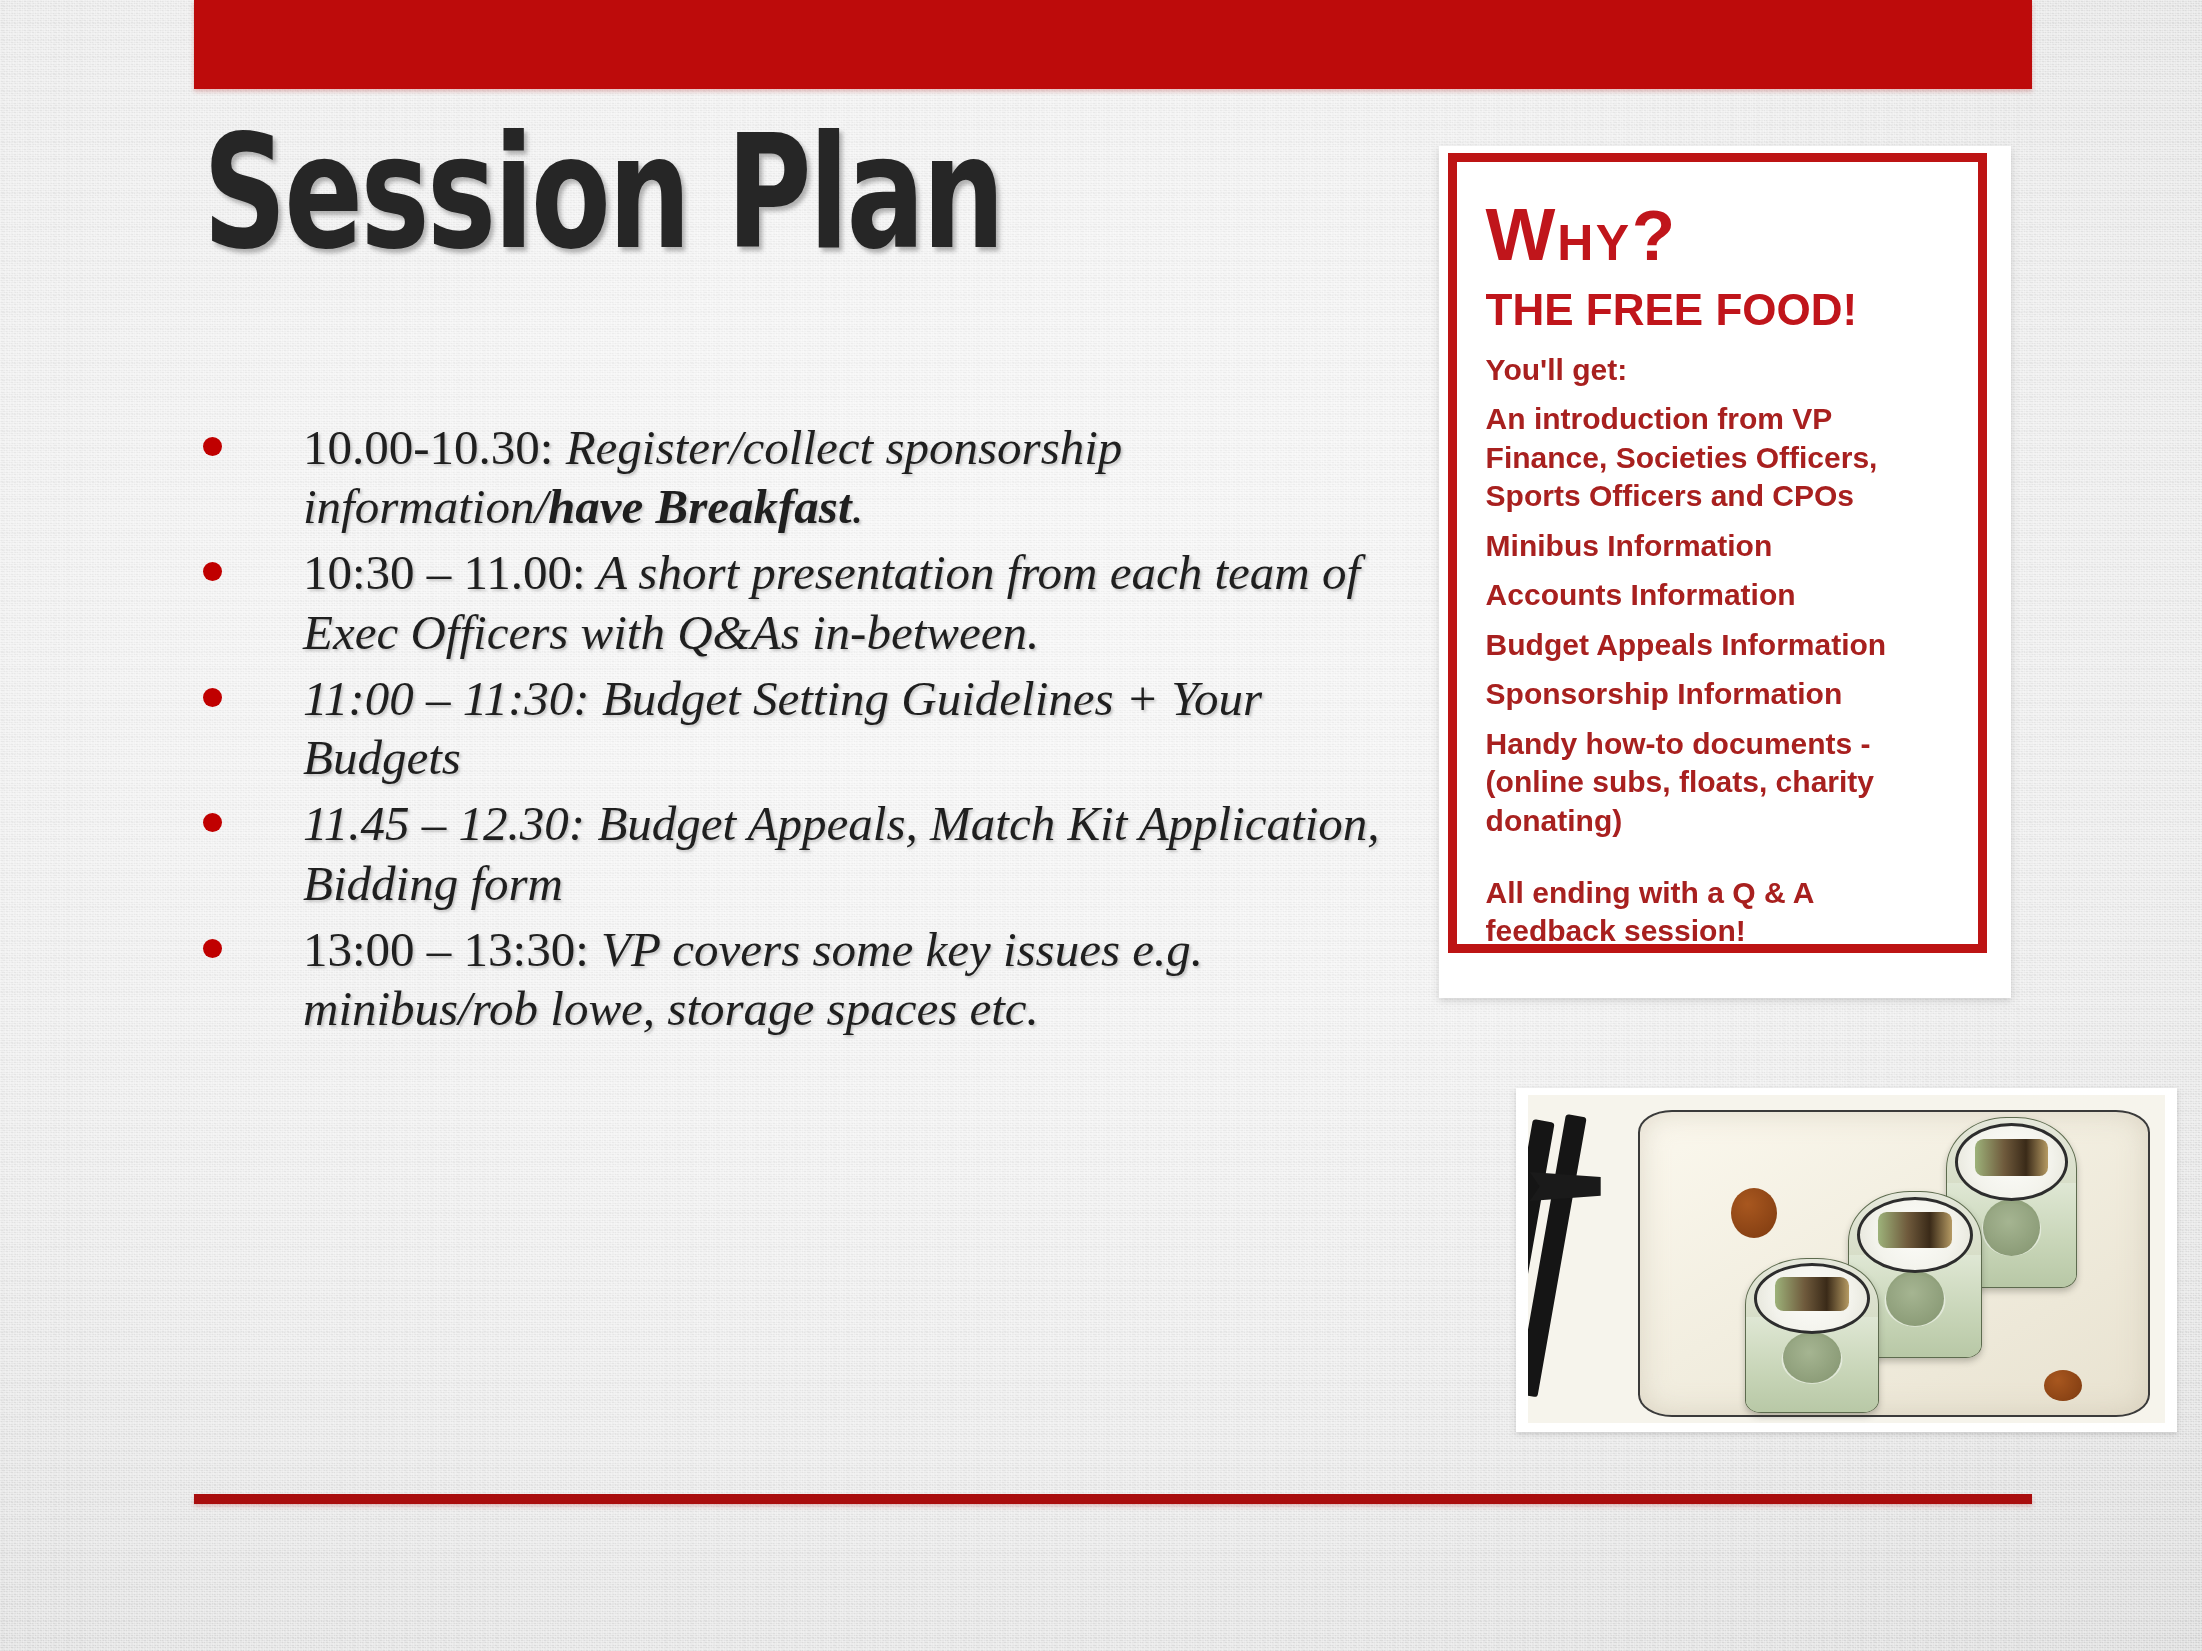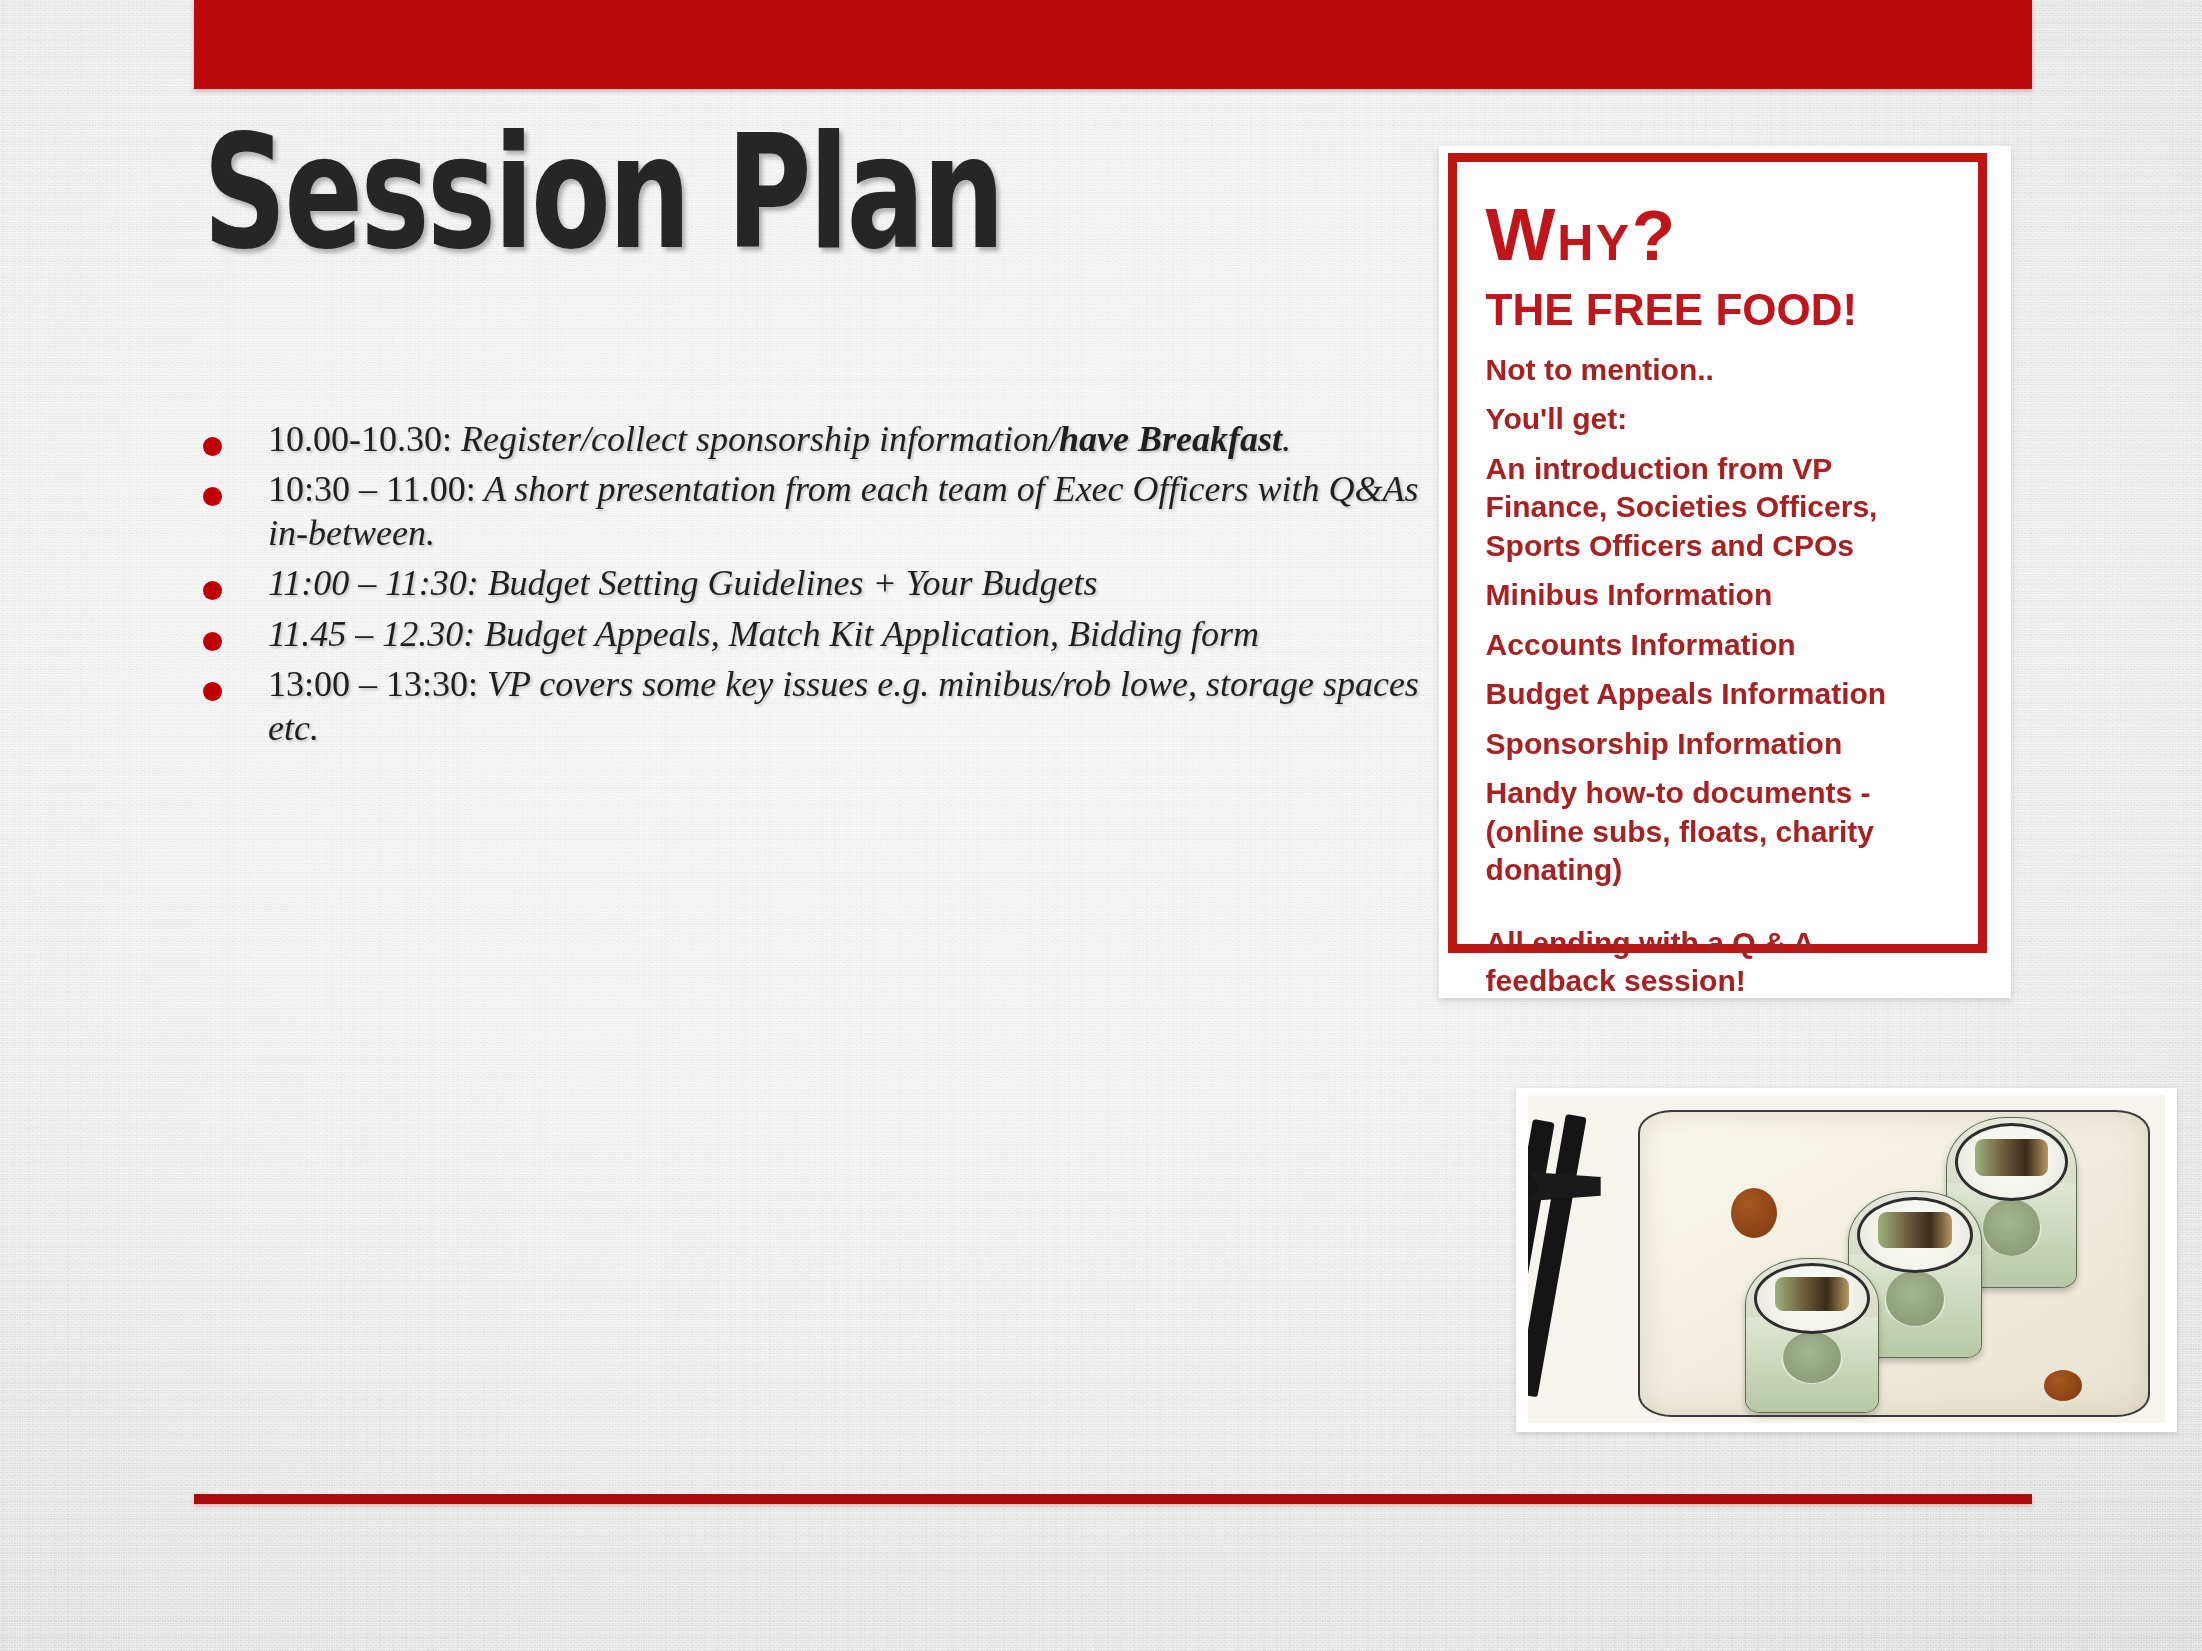--- a/index.html
+++ b/index.html
@@ -82,24 +82,25 @@
     height: 19px;
     border-radius: 50%;
     background: #c00000;
     margin-top: 19px;
     margin-right: 46px;
   }
   .bullet-text {
     flex: 1 1 auto;
     font-family: "Liberation Serif", serif;
     font-style: italic;
-    font-size: 36px;
+    font-size: 49px;
     line-height: 1.21;
     color: #1f1f1f;
     text-shadow: 1.7px 1.7px 2.6px rgba(150,150,150,.5);
+    margin-left: 35px;
   }
   .bullet-text .roman { font-style: normal; }
   .bullet-text b { font-weight: 700; }
 
   
   .bottom-rule {
     position: absolute;
     left: 194px;
     top: 1494px;
     width: 1838px;
@@ -284,21 +285,20 @@
 
   <div class="bottom-rule"></div>
 
   <div class="why-card">
     <div class="why-inner">
       <div class="why-head">
         <span class="w-big">W</span><span class="w-small">HY</span><span class="w-q">?</span>
       </div>
       <div class="why-sub">THE FREE FOOD!</div>
       <div>
-          <div class="why-line">Not to mention..</div>
           <div class="why-line">You'll get:</div>
           <div class="why-line">An introduction from VP Finance, Societies Officers, Sports Officers and CPOs</div>
           <div class="why-line">Minibus Information</div>
           <div class="why-line">Accounts Information</div>
           <div class="why-line">Budget Appeals Information</div>
           <div class="why-line">Sponsorship Information</div>
           <div class="why-line"> Handy how-to documents - (online subs, floats, charity donating)</div>
         </div>
       <div class="why-line spacer-before">All ending with a Q &amp; A feedback session!</div>
     </div>

